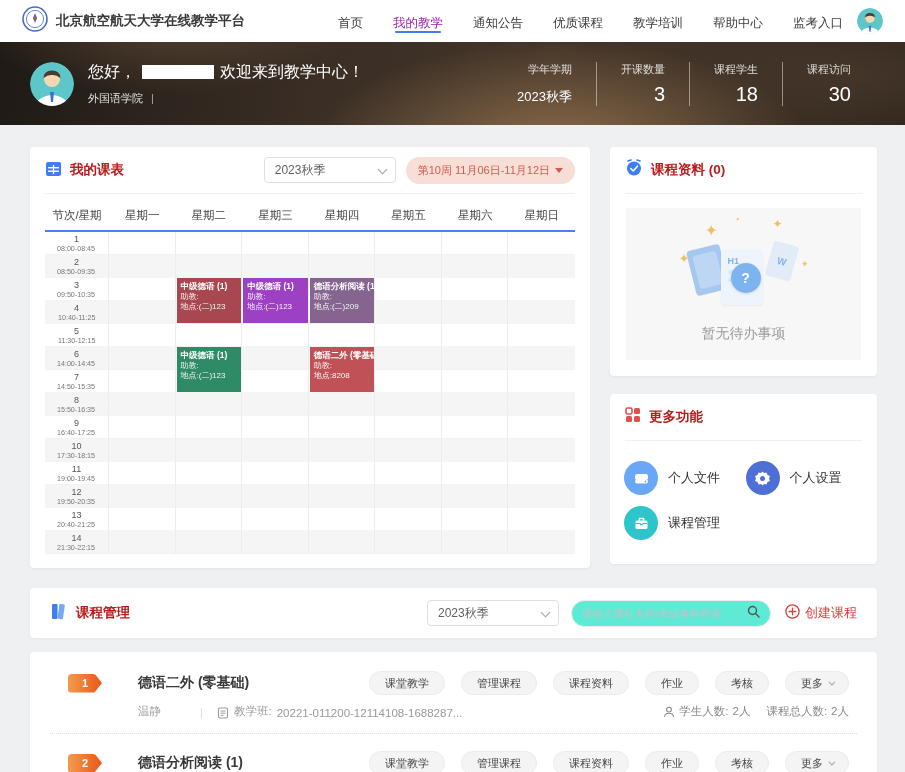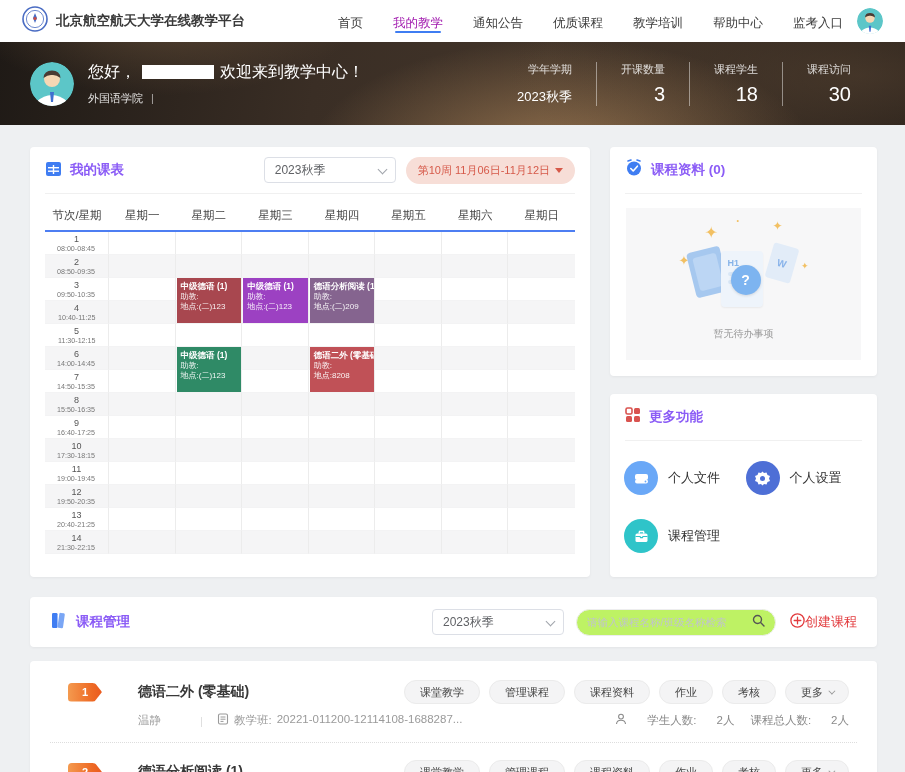--- a/index.html
+++ b/index.html
@@ -36,21 +36,21 @@
   .stat-value { margin-top:6px; font-size:20px; color:#fff; }
   .stat-value.term { font-size:13px; padding-top:5px; }
 
   
   .main { display:flex; gap:20px; padding:22px 28px 0 30px; }
   .card { background:#fff; border-radius:4px; box-shadow:0 1px 3px rgba(0,0,0,.05); }
   .left-col { width:560px; flex:0 0 auto; }
   .right-col { flex:1; display:flex; flex-direction:column; gap:18px; }
 
   .card-head { display:flex; align-items:center; height:46px; padding:0 15px; }
-  .card-title { font-size:13.5px; font-weight:bold; color:#8b5cf6; margin-left:8px; }
+  .card-title { font-size:13.5px; font-weight:bold; color:#b91c1c; margin-left:8px; }
   .head-rule { border-top:1px solid #f0f0f0; margin:0 15px; }
 
   
   .select { position:relative; height:26px; border:1px solid #dcdfe6; border-radius:4px; background:#fff;
     font-size:12px; color:#606266; display:flex; align-items:center; padding:0 22px 0 10px; cursor:pointer; }
   .select::after { content:""; width:6px; height:6px; border-right:1px solid #a0a4ab; border-bottom:1px solid #a0a4ab;
     transform:rotate(45deg); position:absolute; right:9px; top:8px; }
   .week-pill { margin-left:10px; background:#f7ded7; color:#d65949; font-size:11px; padding:6px 12px;
     border-radius:14px; cursor:pointer; display:flex; align-items:center; gap:5px; white-space:nowrap; }
   .caret { width:0; height:0; border-left:4px solid transparent; border-right:4px solid transparent; border-top:5px solid #d65949; }
@@ -80,57 +80,57 @@
   .illus .folder { position:absolute; left:12px; top:22px; width:34px; height:46px; background:#a6c8ef; border-radius:4px; transform:rotate(-14deg); }
   .illus .folder::after { content:""; position:absolute; left:5px; top:6px; right:5px; bottom:6px; background:#bcd6f4; border-radius:3px; }
   .illus .doc { position:absolute; left:42px; top:24px; width:42px; height:56px; background:#eef4fb; border-radius:4px; box-shadow:0 1px 2px rgba(0,0,0,.06); }
   .illus .doc .h1 { font-size:9px; font-weight:bold; color:#86b3e8; margin:7px 0 0 7px; }
   .illus .doc i { display:block; height:4px; background:#d9e7f6; border-radius:2px; margin:4px 7px 0; }
   .illus .doc2 { position:absolute; right:14px; top:18px; width:26px; height:36px; background:#e2ecf8; border-radius:3px; transform:rotate(16deg);
     display:flex; align-items:center; justify-content:center; font-size:10px; font-weight:bold; color:#8ab4ea; }
   .illus .qcircle { position:absolute; left:52px; top:38px; width:30px; height:30px; border-radius:50%; background:#7db4f0;
     display:flex; align-items:center; justify-content:center; color:#fff; font-size:14px; font-weight:bold; box-shadow:0 1px 3px rgba(0,0,0,.12); }
   .sparkle { position:absolute; color:#f2c063; }
-  .todo-empty { margin-top:14px; font-size:10px; color:#999; }
-
-  
-  .more-grid { display:grid; grid-template-columns:1fr 1fr; row-gap:24px; padding:20px 10px 24px 14px; }
+  .todo-empty { margin-top:14px; font-size:14px; color:#999; }
+
+  
+  .more-grid { display:grid; grid-template-columns:1fr 1fr; row-gap:11px; padding:20px 10px 24px 14px; }
   .more-item { display:flex; align-items:center; gap:10px; cursor:pointer; }
   .more-circle { width:34px; height:34px; border-radius:50%; display:flex; align-items:center; justify-content:center; flex:0 0 auto; }
   .more-label { font-size:13px; color:#333; }
 
   
   .course-section { margin:20px 28px 0 30px; }
   .course-head { background:#fff; border-radius:4px; height:50px; display:flex; align-items:center; padding:0 20px; box-shadow:0 1px 3px rgba(0,0,0,.05); }
   .course-head .card-title { margin-left:8px; }
   .course-head .select { margin-left:auto; width:132px; }
-  .search-box { margin-left:12px; width:200px; height:27px; background:#bef264; border:1px solid #ededee; border-radius:14px;
+  .search-box { margin-left:12px; width:200px; height:27px; background:#5eead4; border:1px solid #ededee; border-radius:14px;
     display:flex; align-items:center; padding:0 10px; }
   .search-box input { flex:1; border:none; outline:none; background:transparent; font-size:10.5px; color:#333; min-width:0; }
   .search-box input::placeholder { color:#c0c4cc; }
-  .create-btn { margin-left:14px; display:flex; align-items:center; color:#e23a3d; font-size:13px; cursor:pointer; white-space:nowrap; }
+  .create-btn { margin-left:14px; display:flex; align-items:center; gap:5px; color:#e23a3d; font-size:13px; cursor:pointer; white-space:nowrap; }
   .course-list { margin-top:14px; background:#fff; border-radius:4px; padding:2px 20px 0; box-shadow:0 1px 3px rgba(0,0,0,.05); }
   .course-row { padding:17px 8px 14px; }
   .course-row + .course-row { border-top:1px dotted #ddd; }
   .cr-line1 { display:flex; align-items:center; }
   .badge { width:34px; height:19px; margin-left:10px; color:#fff; font-size:11px; font-weight:bold;
     display:flex; align-items:center; justify-content:center; border-radius:4px 10px 10px 4px;
     background:linear-gradient(90deg,#f49a4f 0%,#ee6a25 70%,#ea5a1f 100%);
     clip-path:polygon(0 0,78% 0,100% 50%,78% 100%,0 100%); }
   .cr-title { margin-left:36px; font-size:14px; font-weight:bold; color:#383838; }
-  .cr-actions { margin-left:auto; display:flex; gap:9px; }
+  .cr-actions { margin-left:auto; display:flex; gap:16px; }
   .act-btn { height:24px; padding:0 15px; background:#f4f4f5; border:1px solid #ebebeb; border-radius:12px;
     font-size:11px; color:#444; display:flex; align-items:center; gap:5px; cursor:pointer; white-space:nowrap; }
   .act-btn .chev { width:5px; height:5px; border-right:1px solid #999; border-bottom:1px solid #999; transform:rotate(45deg) translateY(-2px); }
   .cr-line2 { margin-top:9px; margin-left:80px; display:flex; align-items:center; font-size:11.5px; color:#9a9a9a; }
   .cr-teacher { min-width:62px; }
   .cr-pipe { color:#ddd; margin:0 14px 0 0; }
-  .cr-class { display:flex; align-items:flex-start; gap:5px; }
+  .cr-class { display:flex; align-items:flex-end; gap:5px; }
   .cr-counts { margin-left:auto; display:flex; align-items:center; gap:16px; color:#8a8a8a; }
-  .cr-counts .cnt { display:flex; gap:20px; }
+  .cr-counts .cnt { display:flex; align-items:center; gap:4px; }
 </style>
 </head>
 <body>
 
 <div class="topnav">
   <div class="brand">
     <span>
       <svg width="26" height="26" viewBox="0 0 26 26">
         <circle cx="13" cy="13" r="12" fill="#fff" stroke="#4a6cc3" stroke-width="1.6"></circle>
         <circle cx="13" cy="13" r="8.6" fill="none" stroke="#4a6cc3" stroke-width="0.8"></circle>

